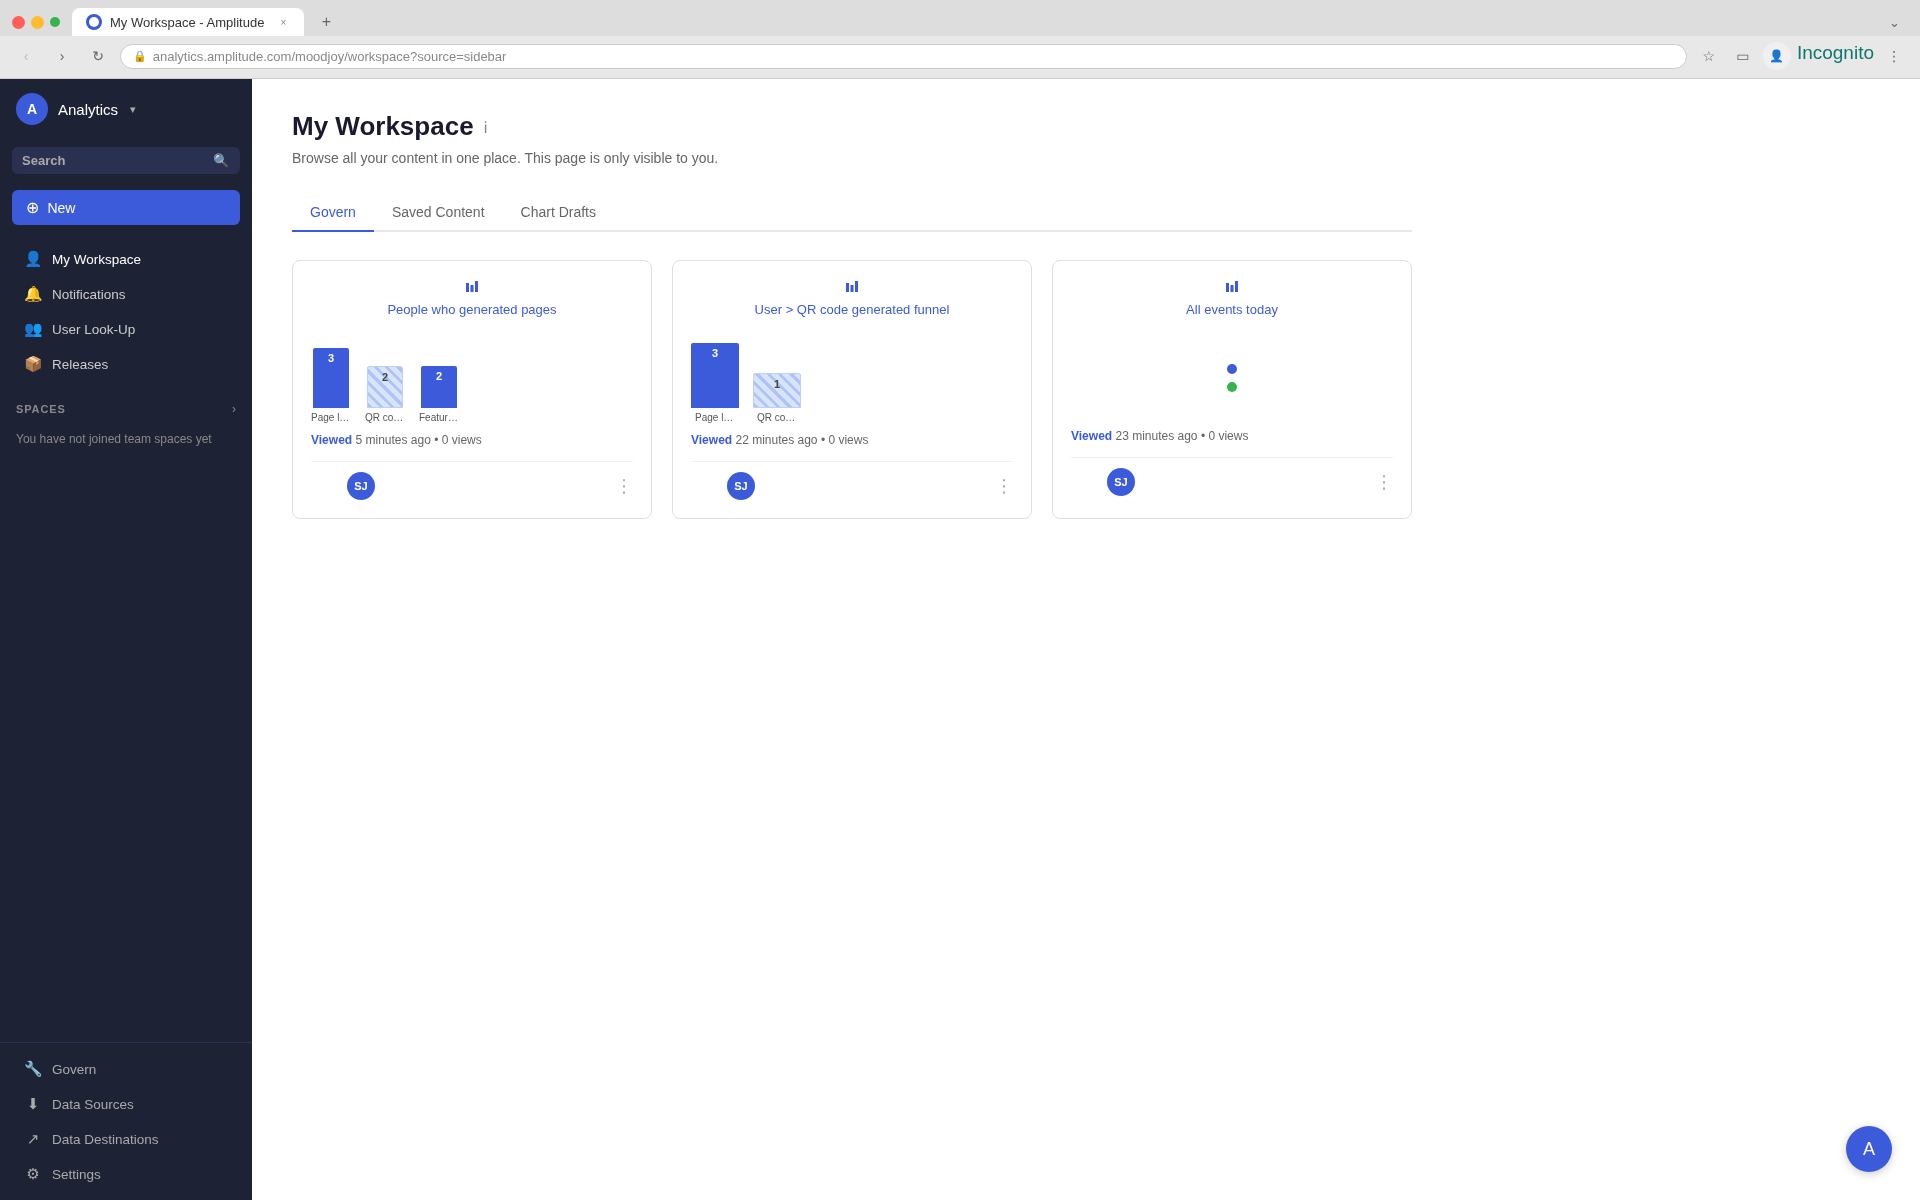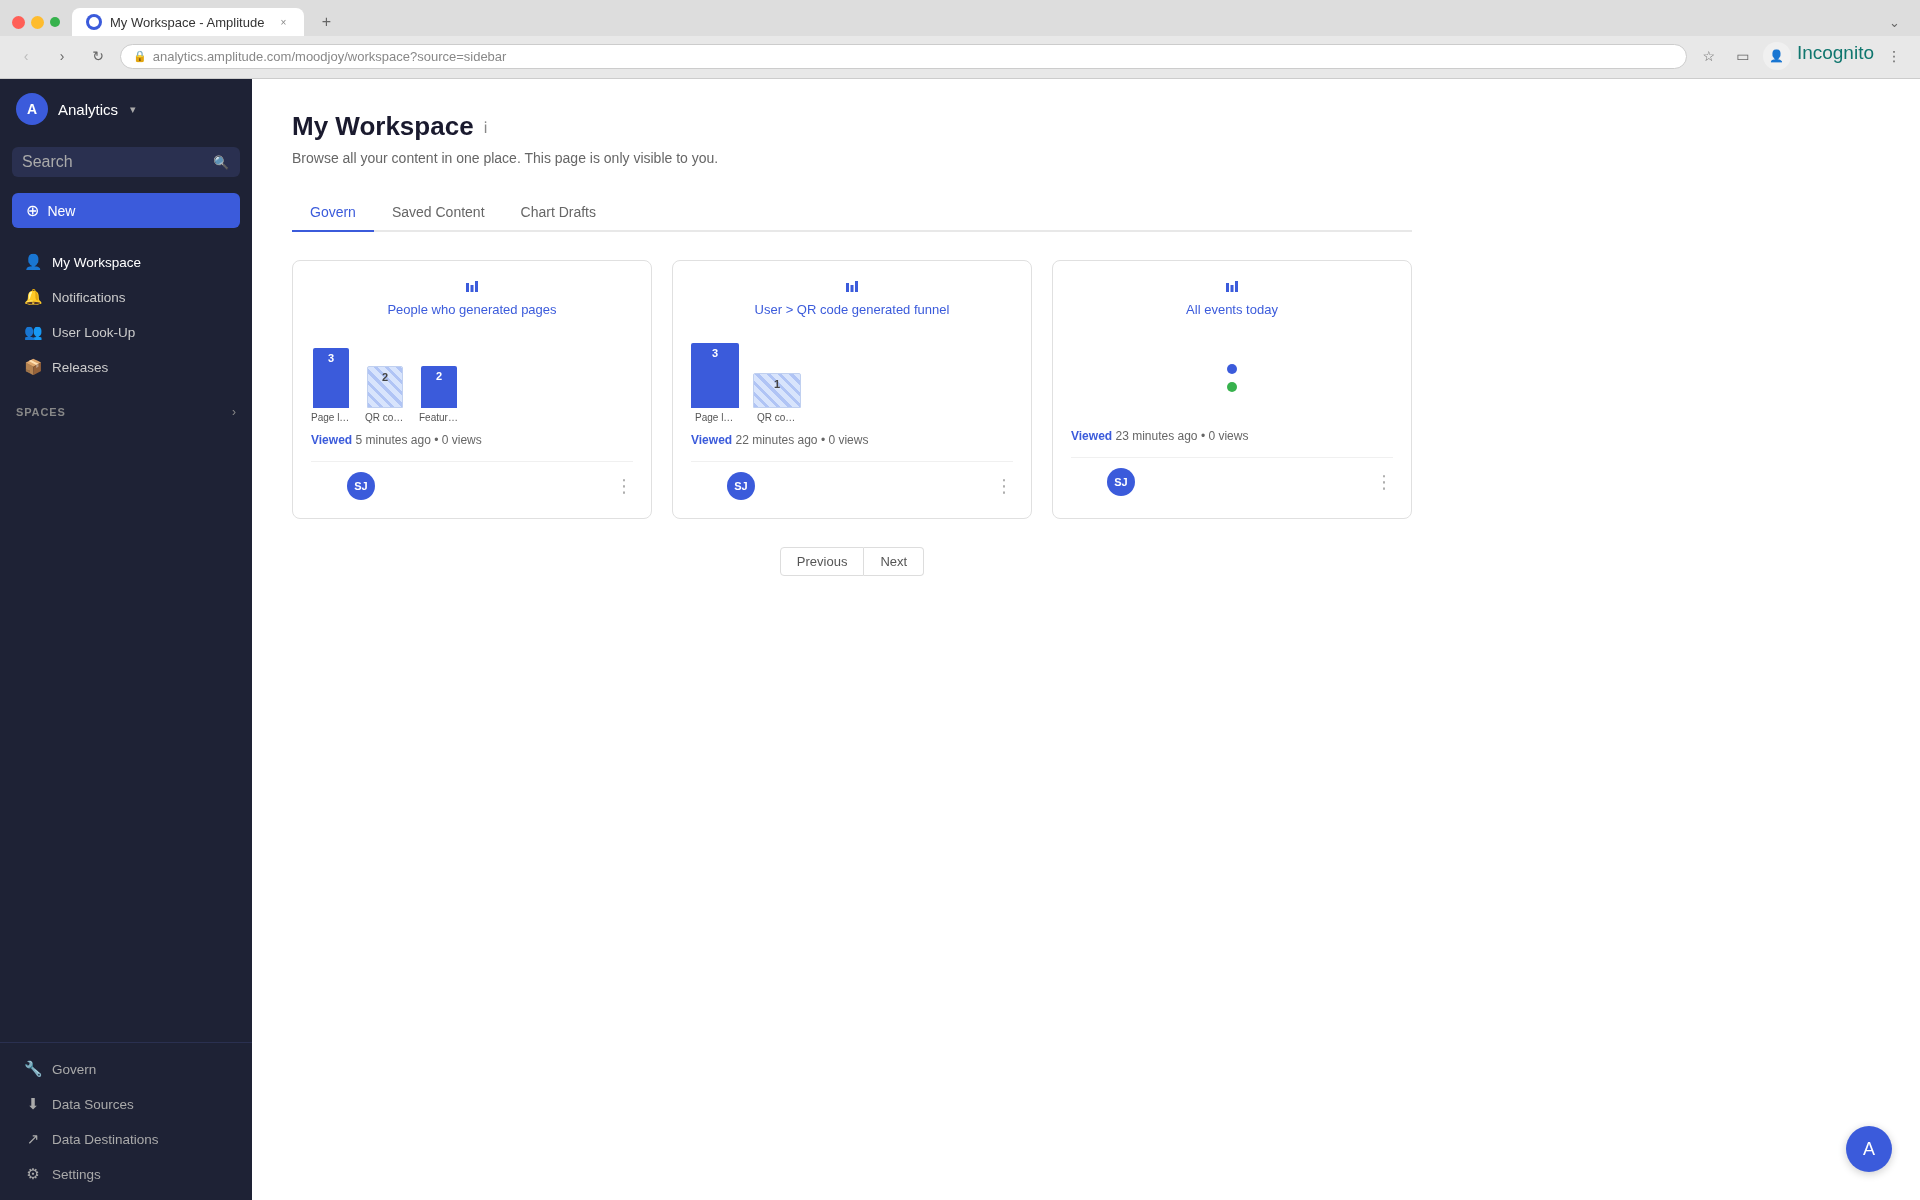--- a/index.html
+++ b/index.html
@@ -30,21 +30,21 @@
     
     .app { display: flex; flex: 1; overflow: hidden; background: white; }
 
     
     .sidebar { width: 252px; background: #1e2235; color: #ccc; display: flex; flex-direction: column; height: 100%; flex-shrink: 0; }
     .sidebar-header { padding: 14px 16px; display: flex; align-items: center; gap: 10px; cursor: pointer; }
     .sidebar-logo { width: 32px; height: 32px; background: #3b5bdb; border-radius: 50%; display: flex; align-items: center; justify-content: center; color: white; font-weight: bold; font-size: 14px; }
     .sidebar-app-name { font-size: 15px; color: white; font-weight: 400; }
     .sidebar-chevron { color: #aaa; font-size: 11px; margin-left: 2px; }
     .sidebar-search { margin: 8px 12px; background: #2a3050; border-radius: 6px; display: flex; align-items: center; padding: 6px 10px; gap: 8px; cursor: pointer; }
-    .sidebar-search-text { color: #aaa; font-size: 16px; flex: 1; }
+    .sidebar-search-text { color: #aaa; font-size: 13px; flex: 1; font-weight: bold; }
     .sidebar-search-icon { color: #aaa; font-size: 13px; }
     .sidebar-new-btn { margin: 8px 12px; background: #3b5bdb; border-radius: 6px; padding: 8px 14px; display: flex; align-items: center; gap: 8px; cursor: pointer; color: white; font-size: 14px; font-weight: 500; }
     .plus-icon { font-size: 16px; }
     .sidebar-nav { padding: 8px 0; }
     .sidebar-nav-item { padding: 8px 16px; display: flex; align-items: center; gap: 10px; cursor: pointer; font-size: 13.5px; color: #ccc; border-radius: 6px; margin: 1px 8px; }
     .sidebar-nav-item.active { color: white; }
     .sidebar-nav-icon { font-size: 15px; width: 18px; text-align: center; }
     .sidebar-section-header { padding: 12px 16px 4px; display: flex; align-items: center; justify-content: space-between; }
     .sidebar-section-label { font-size: 11px; color: #888; font-weight: 600; letter-spacing: 0.08em; text-transform: uppercase; }
     .sidebar-section-arrow { color: #888; font-size: 12px; cursor: pointer; }
@@ -170,20 +170,21 @@
       <div class="sidebar-nav-item">
         <span class="sidebar-nav-icon">📦</span>
         <span>Releases</span>
       </div>
     </div>
 
     <div class="sidebar-section-header">
       <span class="sidebar-section-label">SPACES</span>
       <span class="sidebar-section-arrow">›</span>
     </div>
+    <div class="sidebar-spaces-msg">You have not joined team spaces yet</div>
 
     <div class="sidebar-bottom">
       <div class="sidebar-bottom-item">
         <span class="sidebar-nav-icon">🔧</span>
         <span>Govern</span>
       </div>
       <div class="sidebar-bottom-item">
         <span class="sidebar-nav-icon">⬇</span>
         <span>Data Sources</span>
       </div>
@@ -317,22 +318,18 @@
             • <span>0 views</span>
           </div>
           <div class="card-footer">
             <div class="avatar">SJ</div>
             <div class="more-btn">⋮</div>
           </div>
         </div>
 
       </div>
 
-      <div class="pagination">
-        <button class="page-btn">Previous</button>
-        <button class="page-btn">Next</button>
-      </div>
 
     </div>
   </div>
 </div>
 
 <div class="floating-btn">A</div>
 
 </body></html>

